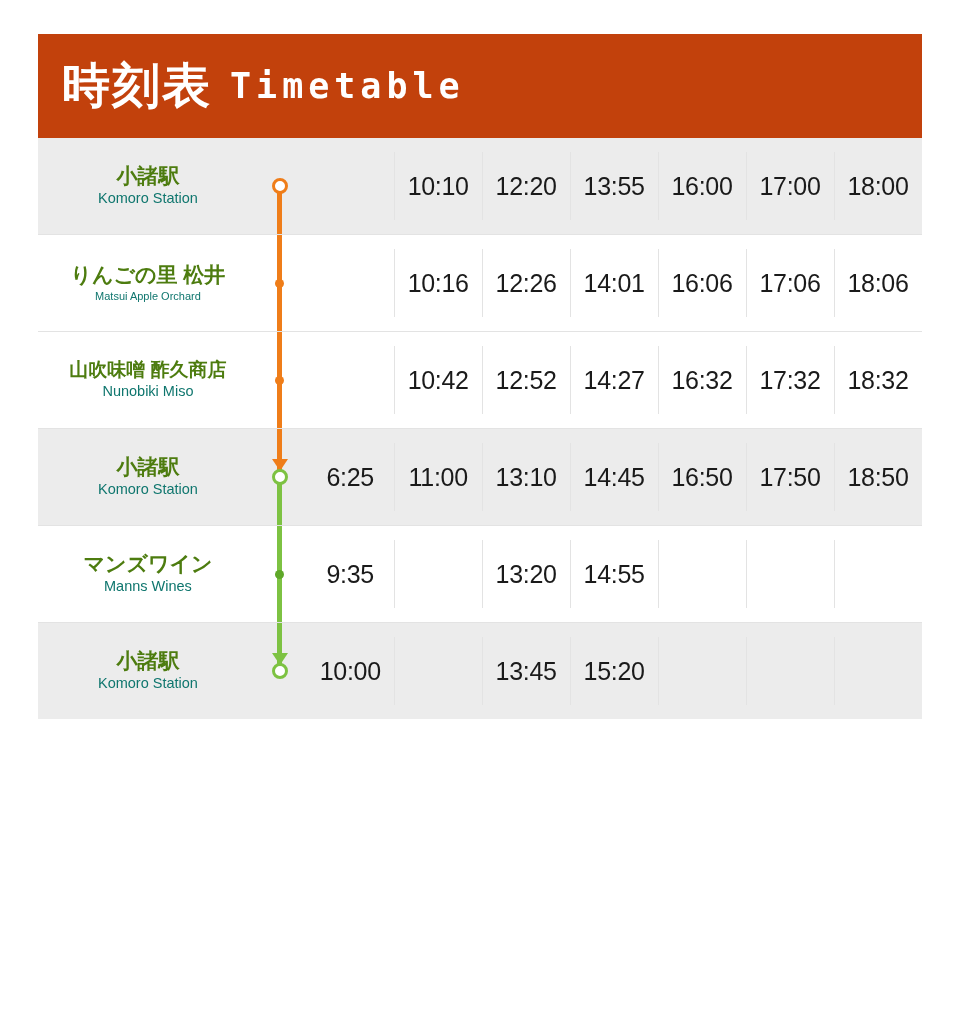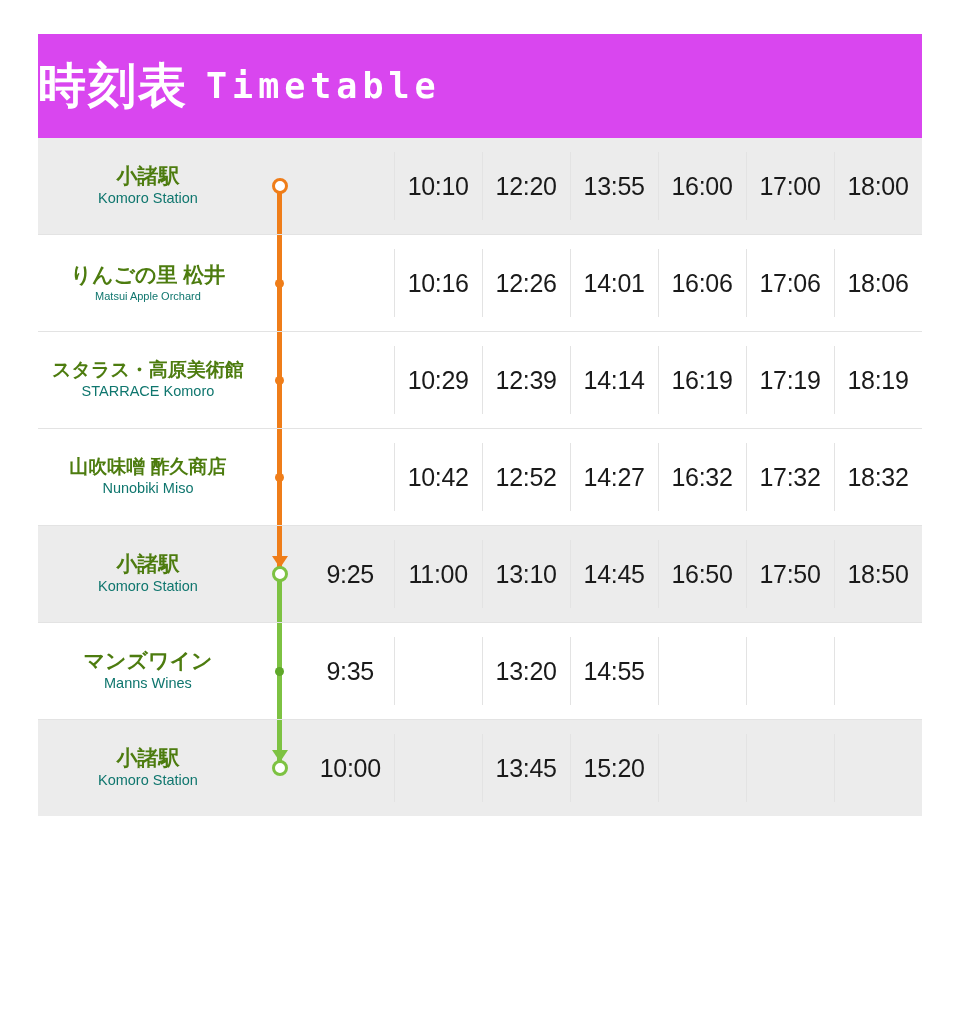--- a/index.html
+++ b/index.html
@@ -24,24 +24,25 @@
     left: 38px;
     top: 34px;
     width: 884px;
   }
 
   
   .header-bar {
     background: #7ac countries;
   }
   .header-bar {
-    background: #d946ef;
+    background: #c2410c;
     height: 104px;
     display: flex;
     align-items: center;
+    padding-left: 24px;
     box-sizing: border-box;
   }
   .header-title-ja {
     color: #ffffff;
     font-size: 48px;
     font-weight: bold;
     letter-spacing: 2px;
     line-height: 1;
   }
   .header-title-en {
@@ -235,40 +236,20 @@
             <td class="cell-time"></td>
             <td class="cell-time col-div">10:16</td>
             <td class="cell-time col-div">12:26</td>
             <td class="cell-time col-div">14:01</td>
             <td class="cell-time col-div">16:06</td>
             <td class="cell-time col-div">17:06</td>
             <td class="cell-time col-div">18:06</td>
           </tr>
           <tr class="row-plain row-sep">
             <td class="cell-station">
-              <div class="st-ja small">スタラス・高原美術館</div>
-              <div class="st-en">STARRACE Komoro</div>
-            </td>
-            <td class="cell-line">
-              <div class="line-wrap">
-                <div class="seg seg-top orange"></div>
-                <div class="seg seg-bot orange"></div>
-                <div class="dot-small orange-d"></div>
-              </div>
-            </td>
-            <td class="cell-time"></td>
-            <td class="cell-time col-div">10:29</td>
-            <td class="cell-time col-div">12:39</td>
-            <td class="cell-time col-div">14:14</td>
-            <td class="cell-time col-div">16:19</td>
-            <td class="cell-time col-div">17:19</td>
-            <td class="cell-time col-div">18:19</td>
-          </tr>
-          <tr class="row-plain row-sep">
-            <td class="cell-station">
               <div class="st-ja small">山吹味噌 酢久商店</div>
               <div class="st-en">Nunobiki Miso</div>
             </td>
             <td class="cell-line">
               <div class="line-wrap">
                 <div class="seg seg-top orange"></div>
                 <div class="seg seg-bot orange"></div>
                 <div class="dot-small orange-d"></div>
               </div>
             </td>
@@ -286,21 +267,21 @@
               <div class="st-en">Komoro Station</div>
             </td>
             <td class="cell-line">
               <div class="line-wrap">
                 <div class="seg seg-top orange"></div>
                 <div class="seg seg-bot green"></div>
                 <div class="arrow orange-a"></div>
                 <div class="ring green-r"></div>
               </div>
             </td>
-            <td class="cell-time">9:25</td>
+            <td class="cell-time">6:25</td>
             <td class="cell-time col-div">11:00</td>
             <td class="cell-time col-div">13:10</td>
             <td class="cell-time col-div">14:45</td>
             <td class="cell-time col-div">16:50</td>
             <td class="cell-time col-div">17:50</td>
             <td class="cell-time col-div">18:50</td>
           </tr>
           <tr class="row-plain row-sep">
             <td class="cell-station">
               <div class="st-ja">マンズワイン</div>

